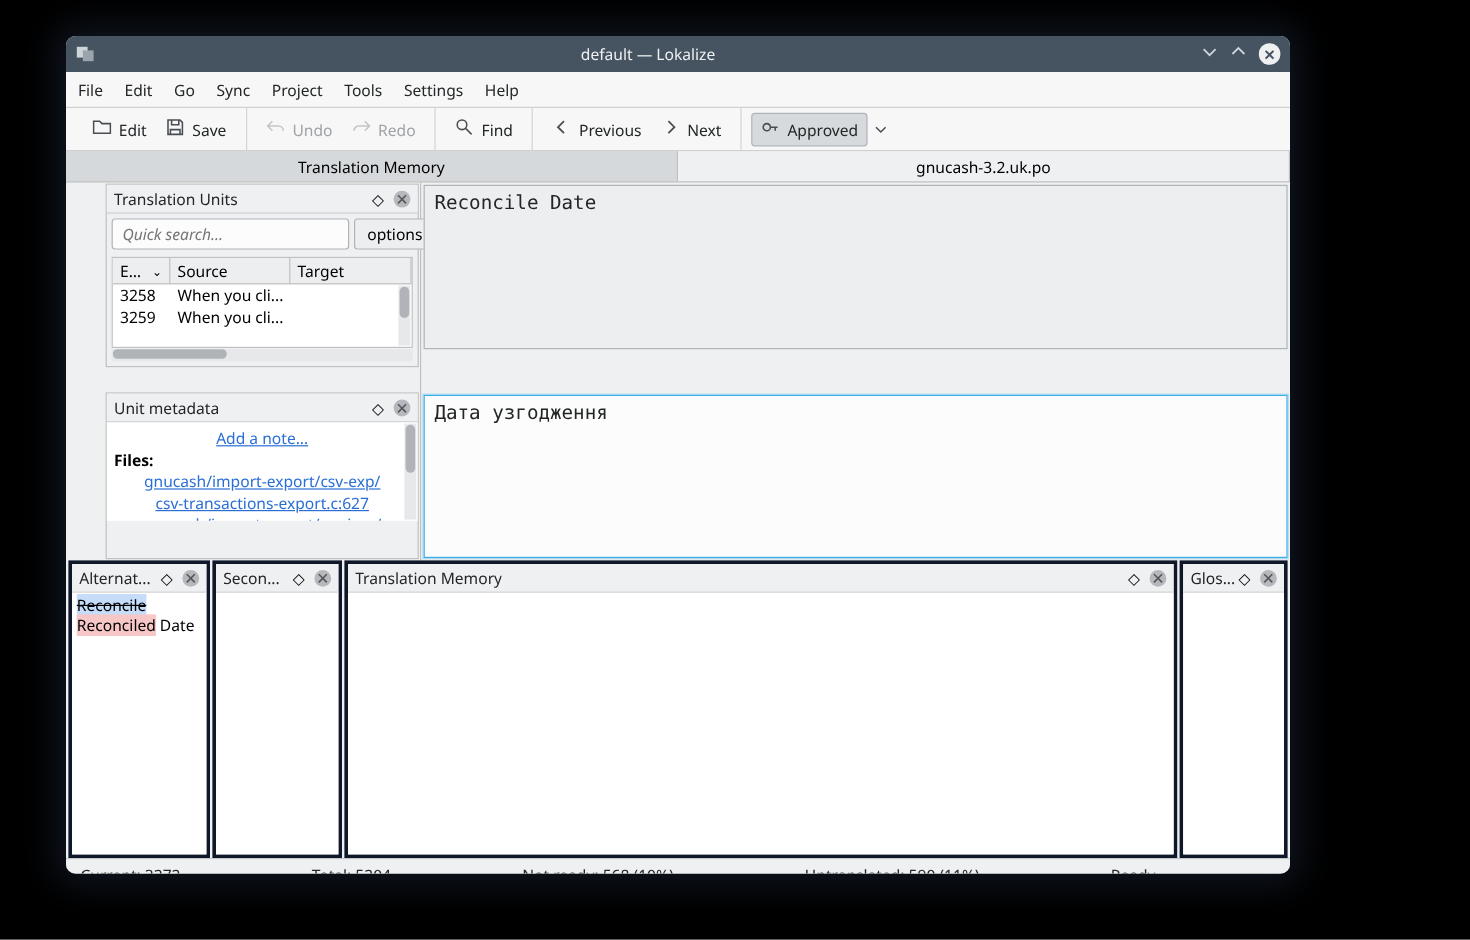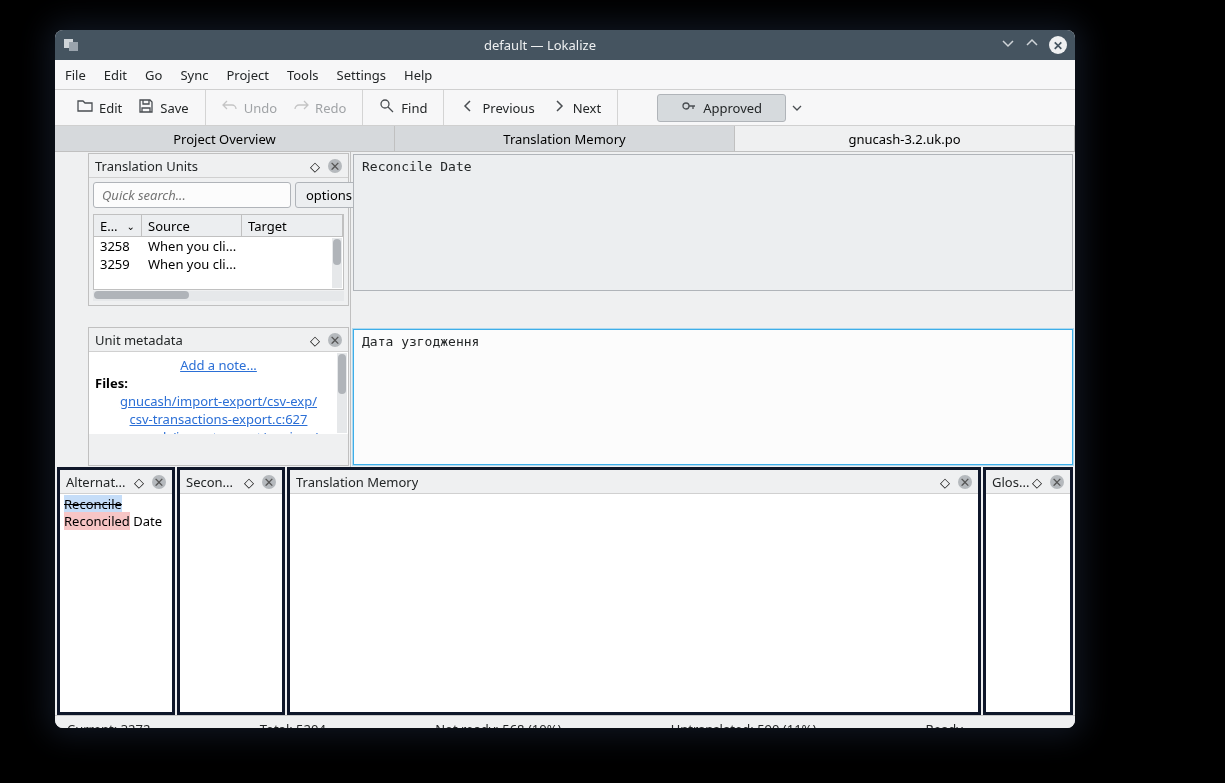--- a/index.html
+++ b/index.html
@@ -25,21 +25,21 @@
   }
   .menubar span { cursor: default; color: #232627; text-align: right; }
   .toolbar {
     height: 36px; background: #f7f7f8; border-bottom: 1px solid #d0d0d0; display: flex; align-items: center;
     padding: 0 6px; gap: 0;
   }
   .tool-group { display: flex; align-items: center; border-right: 1px solid #d4d4d4; padding: 0 8px; height: 100%; }
   .tool-group:last-child { border-right: none; }
   .tool-btn { display: flex; align-items: center; gap: 6px; padding: 4px 8px; color: #232627; cursor: default; border-radius: 3px; }
   .tool-btn.disabled { color: #a0a3a6; }
-  .tool-btn.active { background: #d6dadd; border: 1px solid #b0b4b9; padding: 3px 23px; margin-left: 31px; }
+  .tool-btn.active { background: #d6dadd; border: 1px solid #b0b4b9; padding: 3px 7px; }
   .tool-btn svg { width: 16px; height: 16px; }
   .tool-btn.disabled svg { opacity: 0.45; }
   .dropdown-arrow { padding: 0 6px; }
   .doc-tabs {
     height: 26px; background: #d6d9dc; display: flex; border-bottom: 1px solid #c0c0c0;
   }
   .doc-tab { flex: 1; display: flex; align-items: center; justify-content: center; border-right: 1px solid #c0c0c0; background: #d6d9dc; cursor: default; }
   .doc-tab.active { background: #eff0f1; }
   .main-area { display: flex; height: 315px; padding-left: 32px; }
   .left-col { width: 264px; display: flex; flex-direction: column; border-right: 1px solid #c0c0c0; }
@@ -74,21 +74,21 @@
   .hscroll { height: 10px; background: #e6e8ea; margin-top:0; }
   .hscroll-thumb { width: 95px; height: 8px; background: #b0b4b9; border-radius: 4px; margin: 1px;}
   .meta-dock .body { padding: 4px 6px; height: 82px; overflow: hidden; background: #fff; position: relative; }
   .meta-dock a { color: #2b6fd6; text-decoration: underline; display: block; white-space: nowrap; overflow: hidden; text-overflow: ellipsis; text-align: center;}
   .meta-dock .files-label { font-weight: bold; }
   .meta-scrollbar { position: absolute; right: 1px; top: 1px; bottom: 1px; width: 10px; background: #e6e8ea;}
   .meta-thumb { width: 8px; height: 40px; background: #b0b4b9; border-radius: 4px; margin: 1px;}
   .editor-col { flex: 1; display: flex; flex-direction: column; padding: 2px; gap: 4px;}
   .editor-pane {
     flex: 1; border: 1px solid #b0b4b9; background: #fcfcfc; padding: 4px 8px;
-    font-family: "DejaVu Sans Mono", monospace; font-size: 13px; color: #232627;
+    font-family: "DejaVu Sans Mono", monospace; font-size: 16px; color: #232627;
   }
   .editor-pane.source { background: #eceef0; }
   .editor-pane.target { border: 1px solid #3daee9; box-shadow: 0 0 0 1px rgba(61,174,233,0.35); margin-top: 34px;}
   .bottom-docks { display: flex; height: 248px; padding: 0 2px; gap: 2px;}
   .bdock { border: 3px solid #0f172a; background: #eff0f1; display: flex; flex-direction: column; }
   .bdock .body { flex:1; background: #fff; }
   .alt-dock { width: 118px; }
   .alt-dock .body { padding: 2px 4px; font-size: 13px; line-height: 1.3;}
   .hl-del { background: #c5ddf8; text-decoration: line-through;}
   .hl-rep { background: #f7c6c6; }
@@ -201,21 +201,20 @@
       </div>
       <div class="dropdown-arrow">
         <span><svg width="10" height="10" viewBox="0 0 10 10">
               <path d="M1 3 L5 7 L9 3" fill="none" stroke="#4a4e52" stroke-width="1.3"></path>
             </svg></span>
       </div>
     </div>
   </div>
 
   <div class="doc-tabs">
-    <div class="doc-tab">Project Overview</div>
     <div class="doc-tab">Translation Memory</div>
     <div class="doc-tab active">gnucash-3.2.uk.po</div>
   </div>
 
   <div class="main-area">
     <div class="left-col">
 
       <div class="dock tu-dock" style="flex:0 0 auto;">
         <div class="dock-header">
           <span class="title">Translation Units</span>

